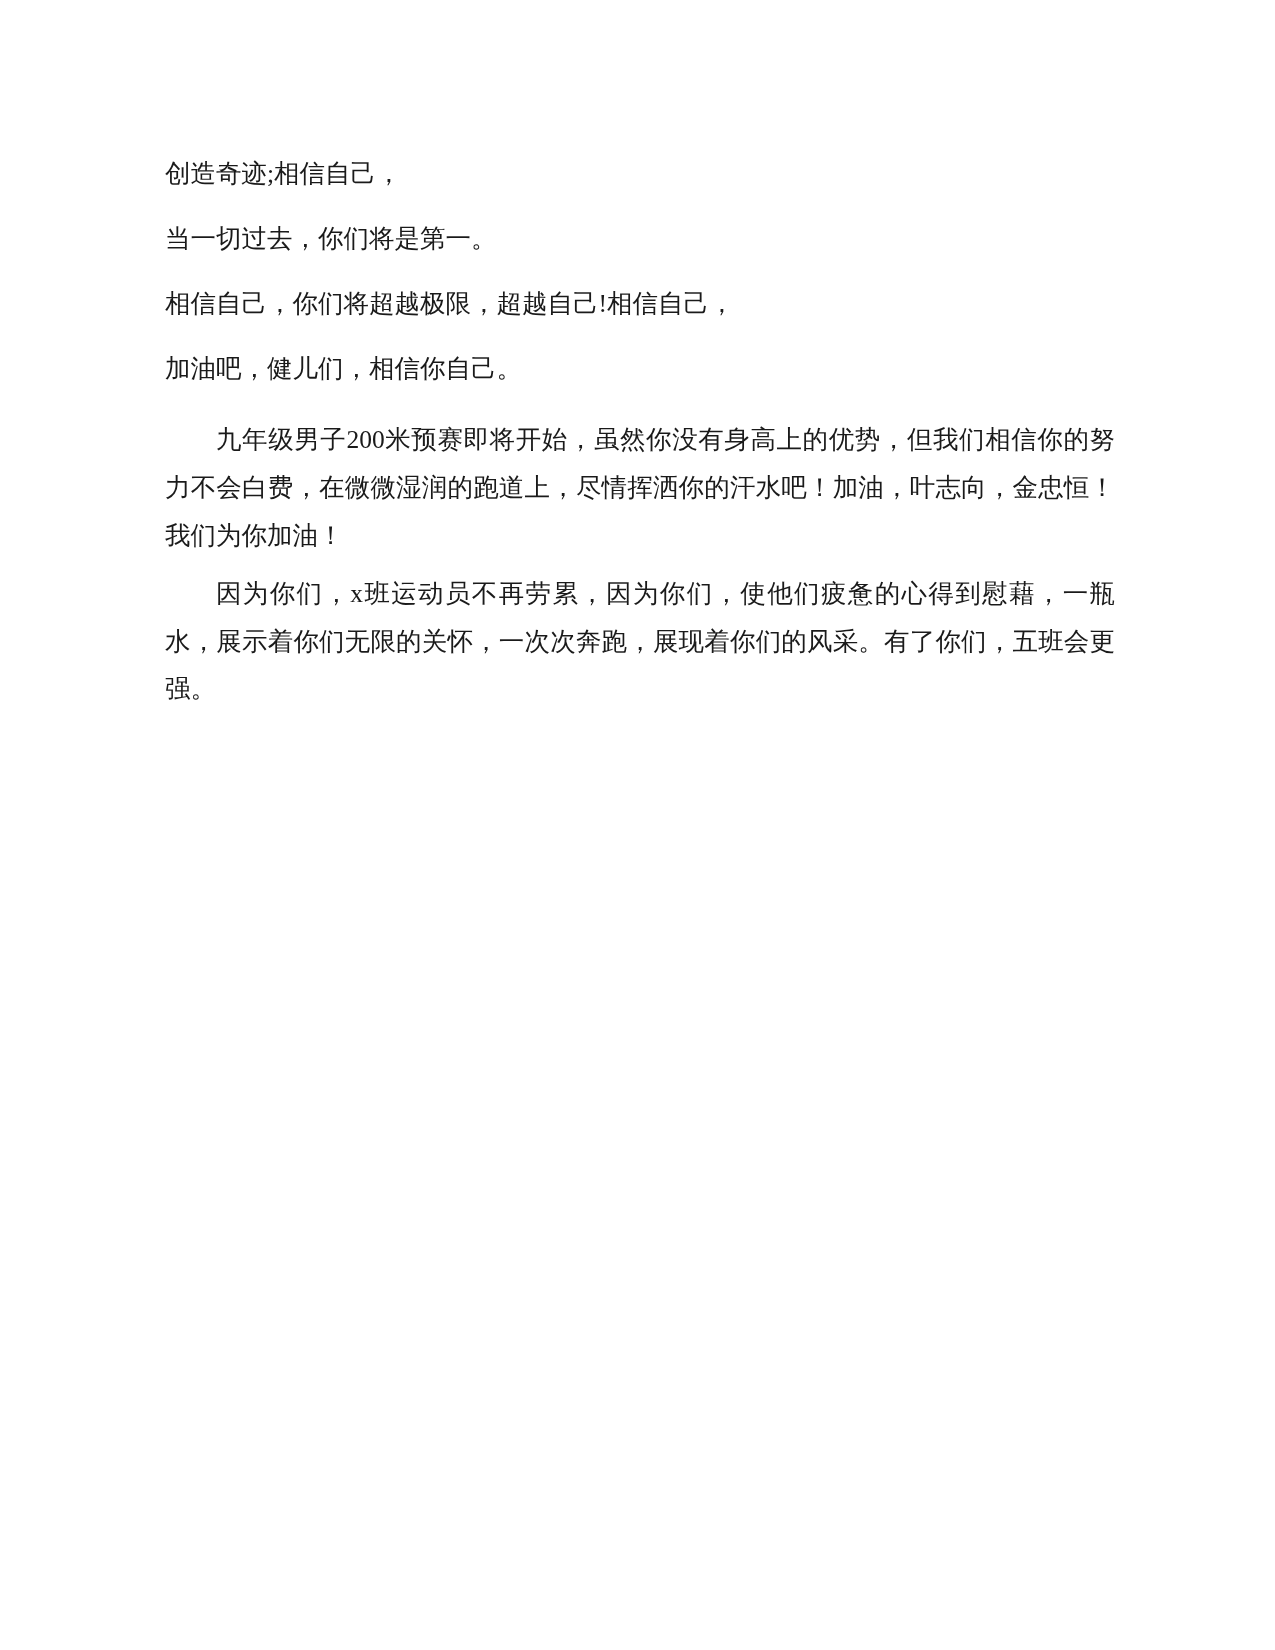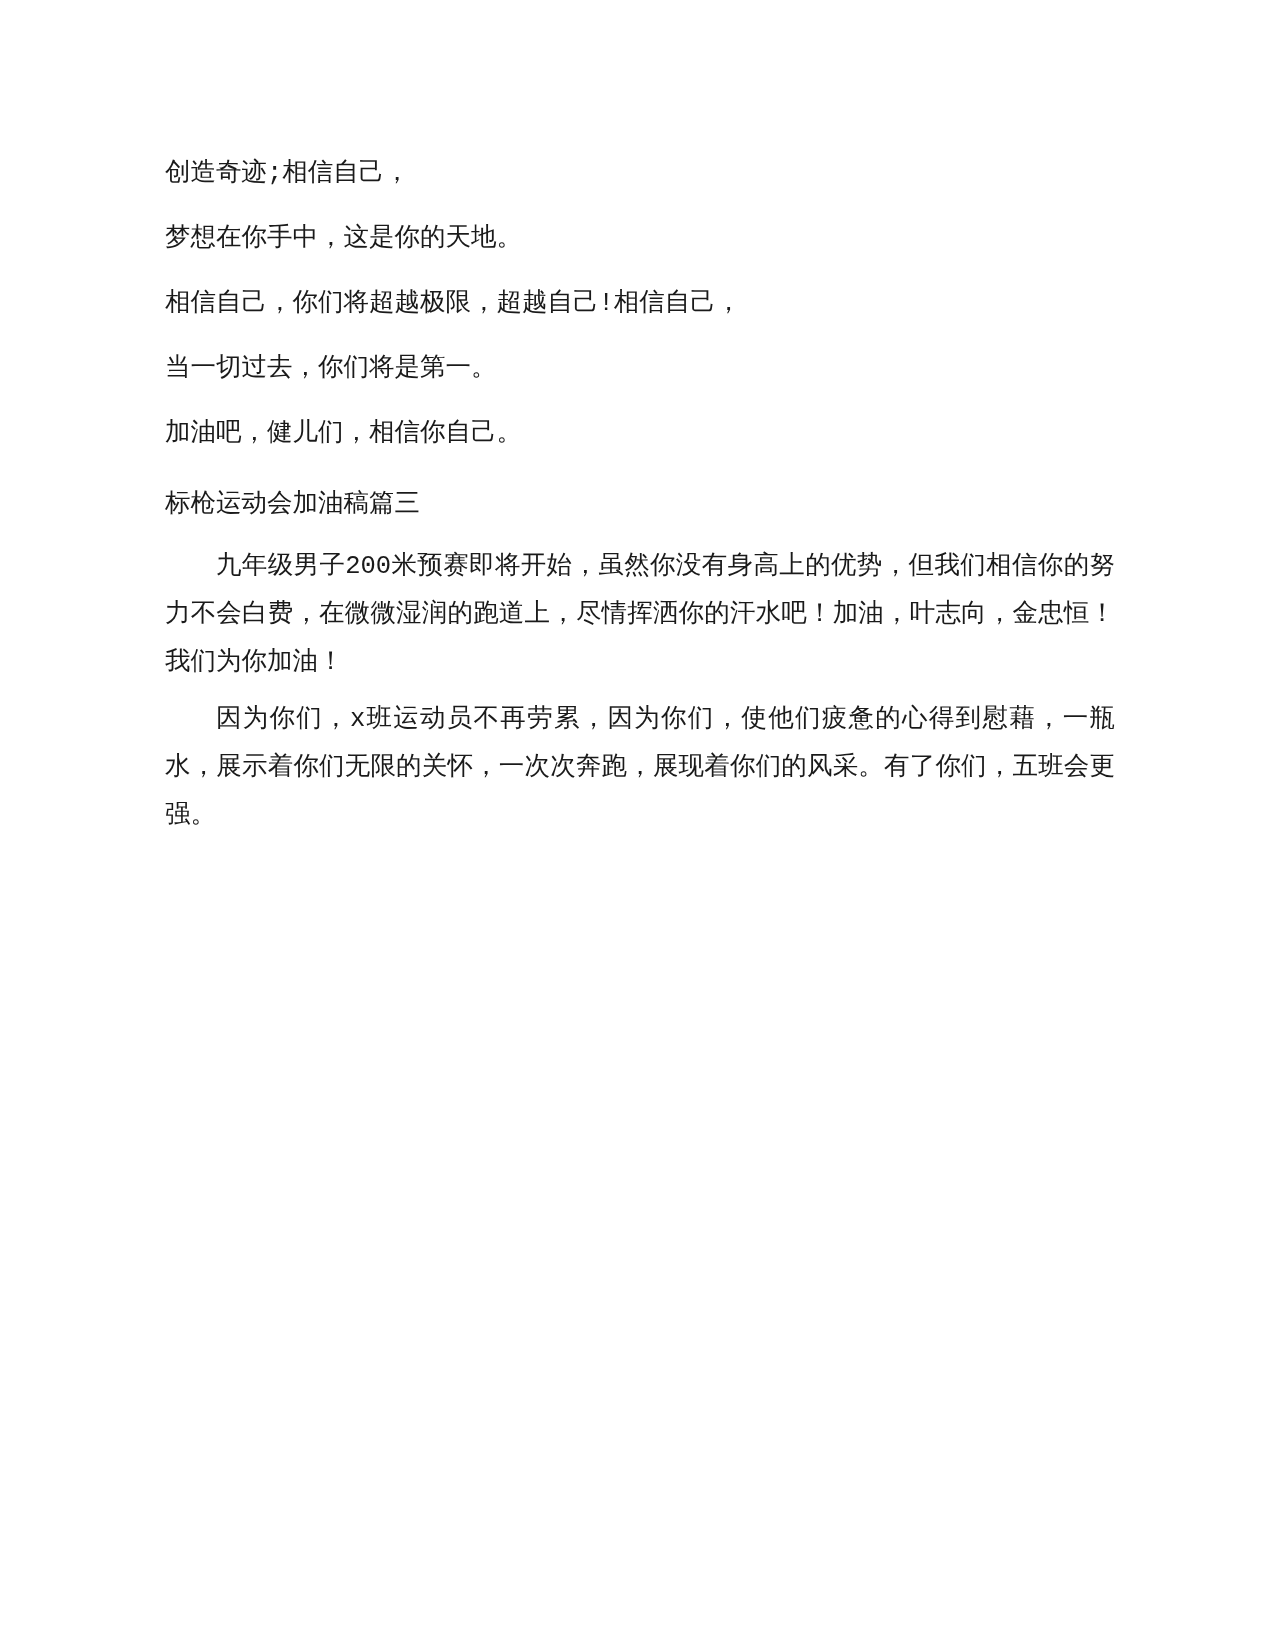--- a/index.html
+++ b/index.html
@@ -7,21 +7,21 @@
     padding: 0;
     background: #ffffff;
   }
   .page {
     width: 1275px;
     height: 1650px;
     background: #ffffff;
     box-sizing: border-box;
     padding: 150px 160px 0 165px;
     position: relative;
-    font-family: Liberation Mono, monospace;
+    font-family: Liberation Serif, serif;
     color: #1a1a1a;
   }
   .doc-body {
     font-size: 25.5px;
     line-height: 1.88;
     text-align: justify;
     text-justify: inter-ideograph;
   }
   p {
     margin: 0 0 12px 0;
@@ -40,26 +40,24 @@
   }
   .spacer-small { height: 6px; }
 </style>
 </head>
 <body>
 
 <div class="page">
   <div class="doc-body">
 
     <p class="short">创造奇迹;相信自己，</p>
-    <p class="short">梦想在你手中，这是你的天地。</p>
+    <p class="short">当一切过去，你们将是第一。</p>
     <p class="short">相信自己，你们将超越极限，超越自己!相信自己，</p>
-    <p class="short">当一切过去，你们将是第一。</p>
     <p class="short">加油吧，健儿们，相信你自己。</p>
 
     <div class="spacer-small"></div>
 
-    <p class="heading-line">标枪运动会加油稿篇三</p>
 
     <p class="indent">九年级男子200米预赛即将开始，虽然你没有身高上的优势，但我们相信你的努力不会白费，在微微湿润的跑道上，尽情挥洒你的汗水吧！加油，叶志向，金忠恒！我们为你加油！</p>
     <p class="indent">因为你们，x班运动员不再劳累，因为你们，使他们疲惫的心得到慰藉，一瓶水，展示着你们无限的关怀，一次次奔跑，展现着你们的风采。有了你们，五班会更强。</p>
 
   </div>
 </div>
 
 </body></html>

